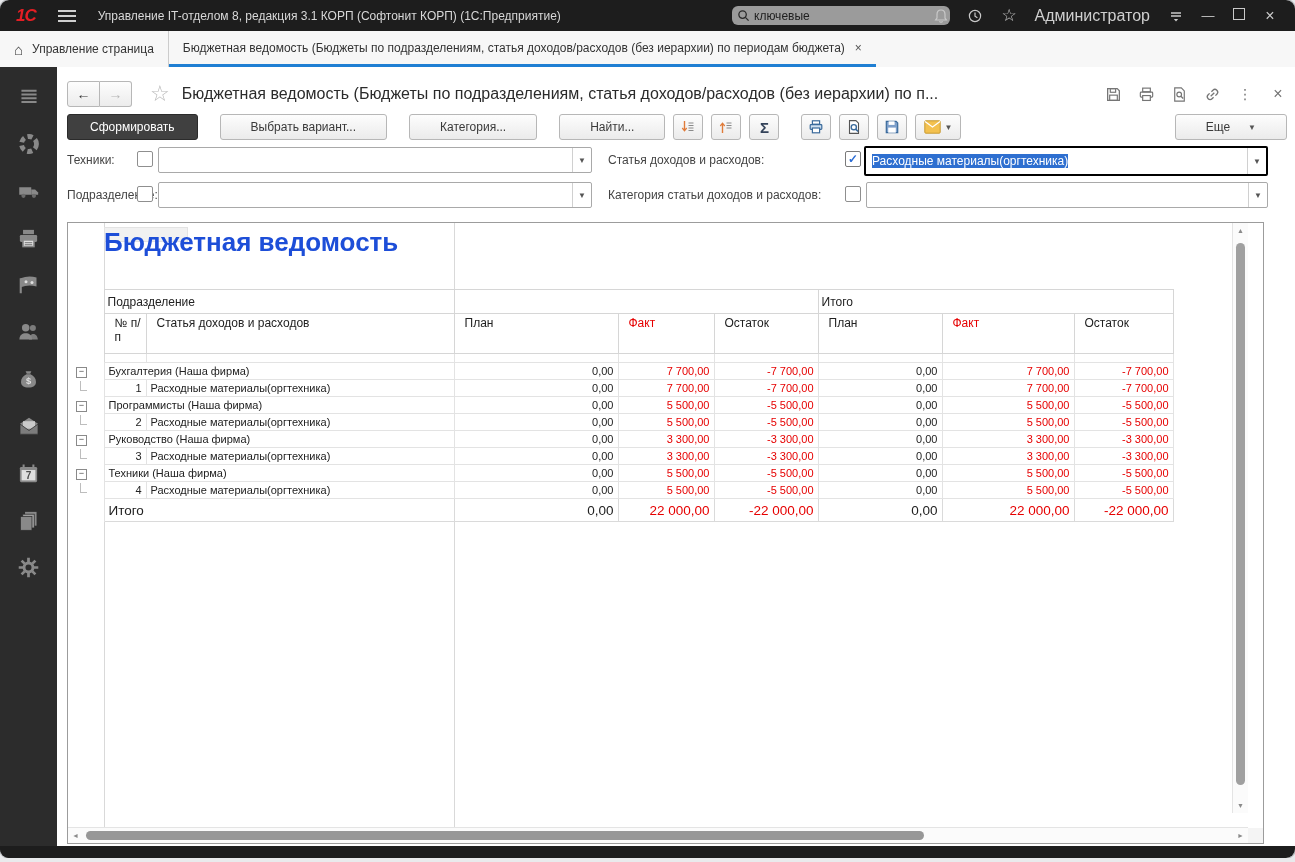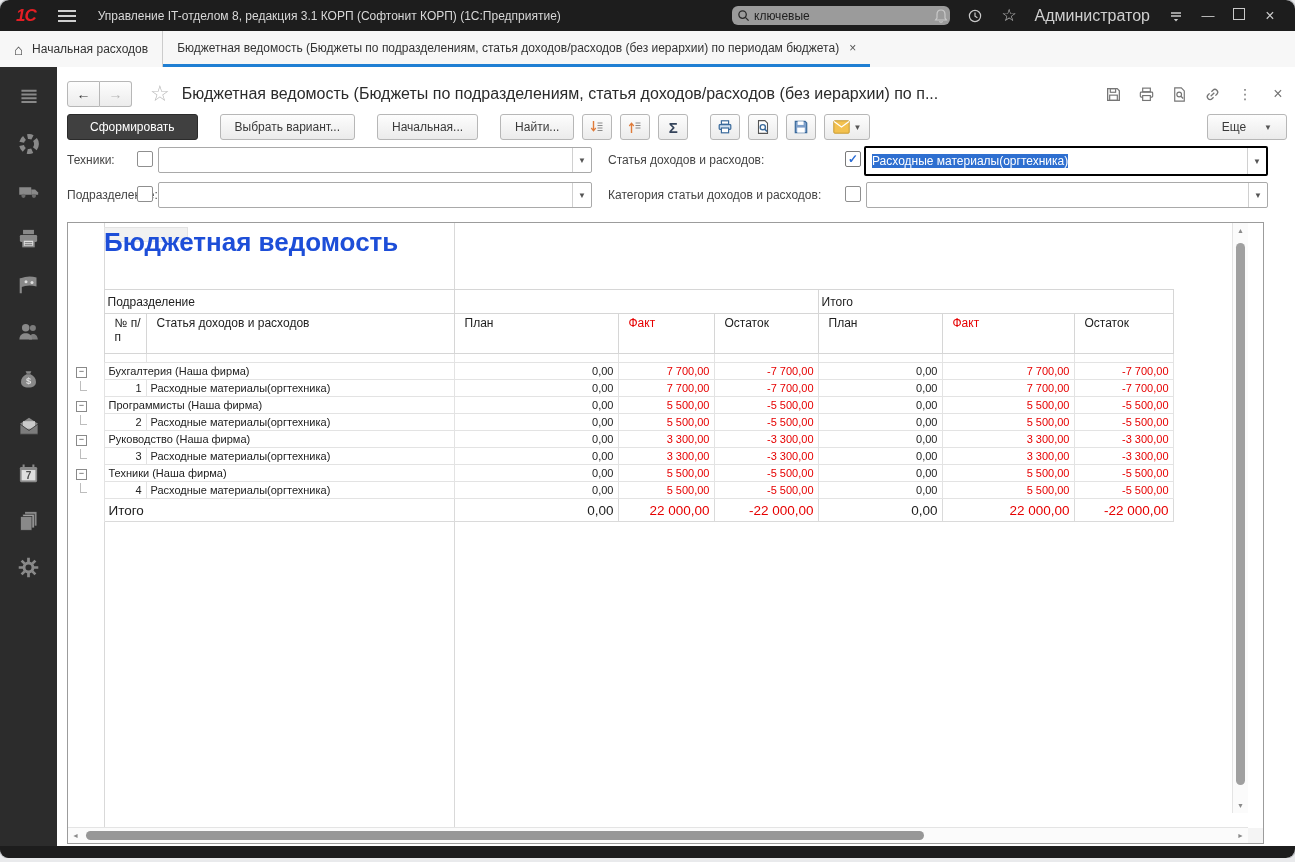--- a/index.html
+++ b/index.html
@@ -33,21 +33,21 @@
   .navgrp{display:flex;}
   .navbtn{width:31px;height:24px;border:1px solid #b7b7b7;background:linear-gradient(#fdfdfd,#ececec);display:flex;align-items:center;justify-content:center;font-size:14px;cursor:pointer;}
   .navbtn.back{border-radius:3px 0 0 3px;color:#333;}
   .navbtn.fwd{border-radius:0 3px 3px 0;border-left:none;color:#b5b5b5;}
   .navstar{color:#b9b9b9;font-size:22px;margin:0 12px 0 18px;cursor:pointer;}
   .pagetitle{font-size:16px;color:#2b2b2b;white-space:nowrap;overflow:hidden;flex:1;}
   .navicons{display:flex;align-items:center;gap:15px;margin-left:10px;color:#757575;}
   .navicons .nic{cursor:pointer;display:flex;align-items:center;justify-content:center;width:18px;height:18px;font-size:15px;}
   
   .toolbar{position:absolute;left:10px;right:8px;top:46px;height:28px;display:flex;align-items:center;gap:8px;}
-  .btn{height:24px;border:1px solid #b7b7b7;border-radius:3px;background:linear-gradient(#fdfdfd,#ebebeb);color:#3a3a3a;font-size:12px;padding:0 14px;display:flex;align-items:center;cursor:pointer;white-space:nowrap;}
+  .btn{height:24px;border:1px solid #b7b7b7;border-radius:3px;background:linear-gradient(#fdfdfd,#ebebeb);color:#3a3a3a;font-size:12px;padding:0 30px;display:flex;align-items:center;cursor:pointer;white-space:nowrap;}
   .btn-primary{background:#404040;border-color:#2b2b2b;color:#fff;padding:0 22px;margin-right:14px;}
   .btn-gap{margin-left:14px;}
   .iconbtn{width:28px;height:24px;border:1px solid #b7b7b7;border-radius:3px;background:linear-gradient(#fdfdfd,#ebebeb);display:flex;align-items:center;justify-content:center;cursor:pointer;}
   .iconbtn.wide{width:44px;gap:3px;}
   .sigma{font-size:15px;font-weight:bold;color:#34435a;}
   .caret{font-size:8px;color:#555;}
   .btn-more{margin-left:auto;gap:18px;display:flex;}
   
   .filters{position:absolute;left:0;right:0;top:78px;height:70px;font-size:12px;color:#444;}
   .flabel{position:absolute;white-space:nowrap;}
@@ -135,21 +135,21 @@
       </span>
       <span class="wbtn">—</span>
       <span class="wbtn"><span class="wmax"></span></span>
       <span class="wbtn" style="font-size:16px;">×</span>
     </span>
   </div>
 
   <div class="tabbar">
     <div class="tab tab-home">
       <span class="home-ic">⌂</span>
-      <span>Начальная расходов</span>
+      <span>Управление страница</span>
     </div>
     <div class="tab tab-active">
       <span>Бюджетная ведомость (Бюджеты по подразделениям, статья доходов/расходов (без иерархии) по периодам бюджета)</span>
       <span class="tab-close">×</span>
     </div>
   </div>
 
   <div class="sidebar">
     <span class="sideic">
         <svg width="22" height="22" viewBox="0 0 16 16">
@@ -269,21 +269,21 @@
             </svg>
           </span>
         <span class="nic" style="font-size:14px;">⋮</span>
         <span class="nic" style="font-size:16px;">×</span>
       </span>
     </div>
 
     <div class="toolbar">
       <span class="btn btn-primary">Сформировать</span>
       <span class="btn">Выбрать вариант...</span>
-      <span class="btn btn-gap">Начальная...</span>
+      <span class="btn btn-gap">Категория...</span>
       <span class="btn btn-gap">Найти...</span>
       <span class="iconbtn">
           <svg width="16" height="16" viewBox="0 0 16 16">
             <path d="M4.5 2v9" stroke="#e07b39" stroke-width="1.4"></path>
             <path d="M2.3 9l2.2 2.8L6.7 9" fill="none" stroke="#e07b39" stroke-width="1.3"></path>
             <path d="M8.5 4h5M8.5 6.5h5M8.5 9h5M8.5 11.5h5" stroke="#8a8a8a" stroke-width="1.1"></path>
           </svg>
         </span>
       <span class="iconbtn">
           <svg width="16" height="16" viewBox="0 0 16 16">

